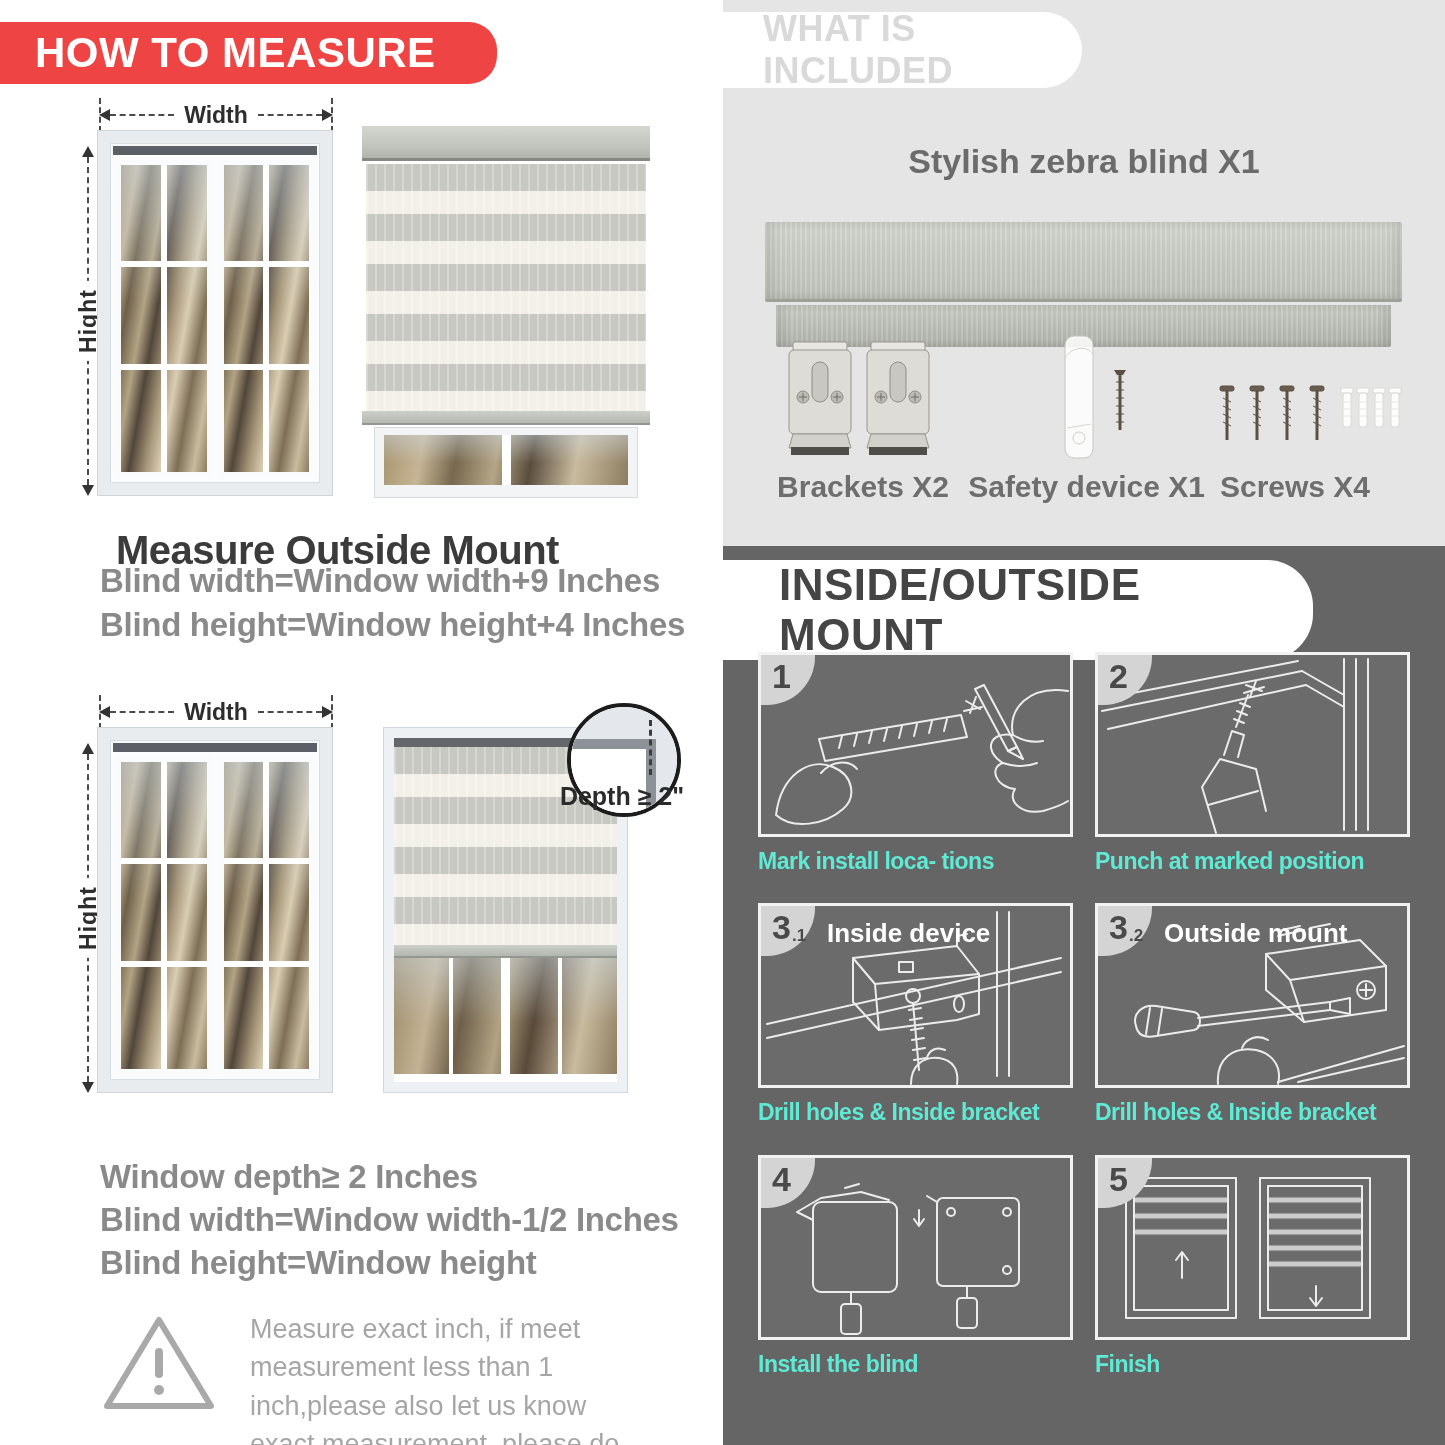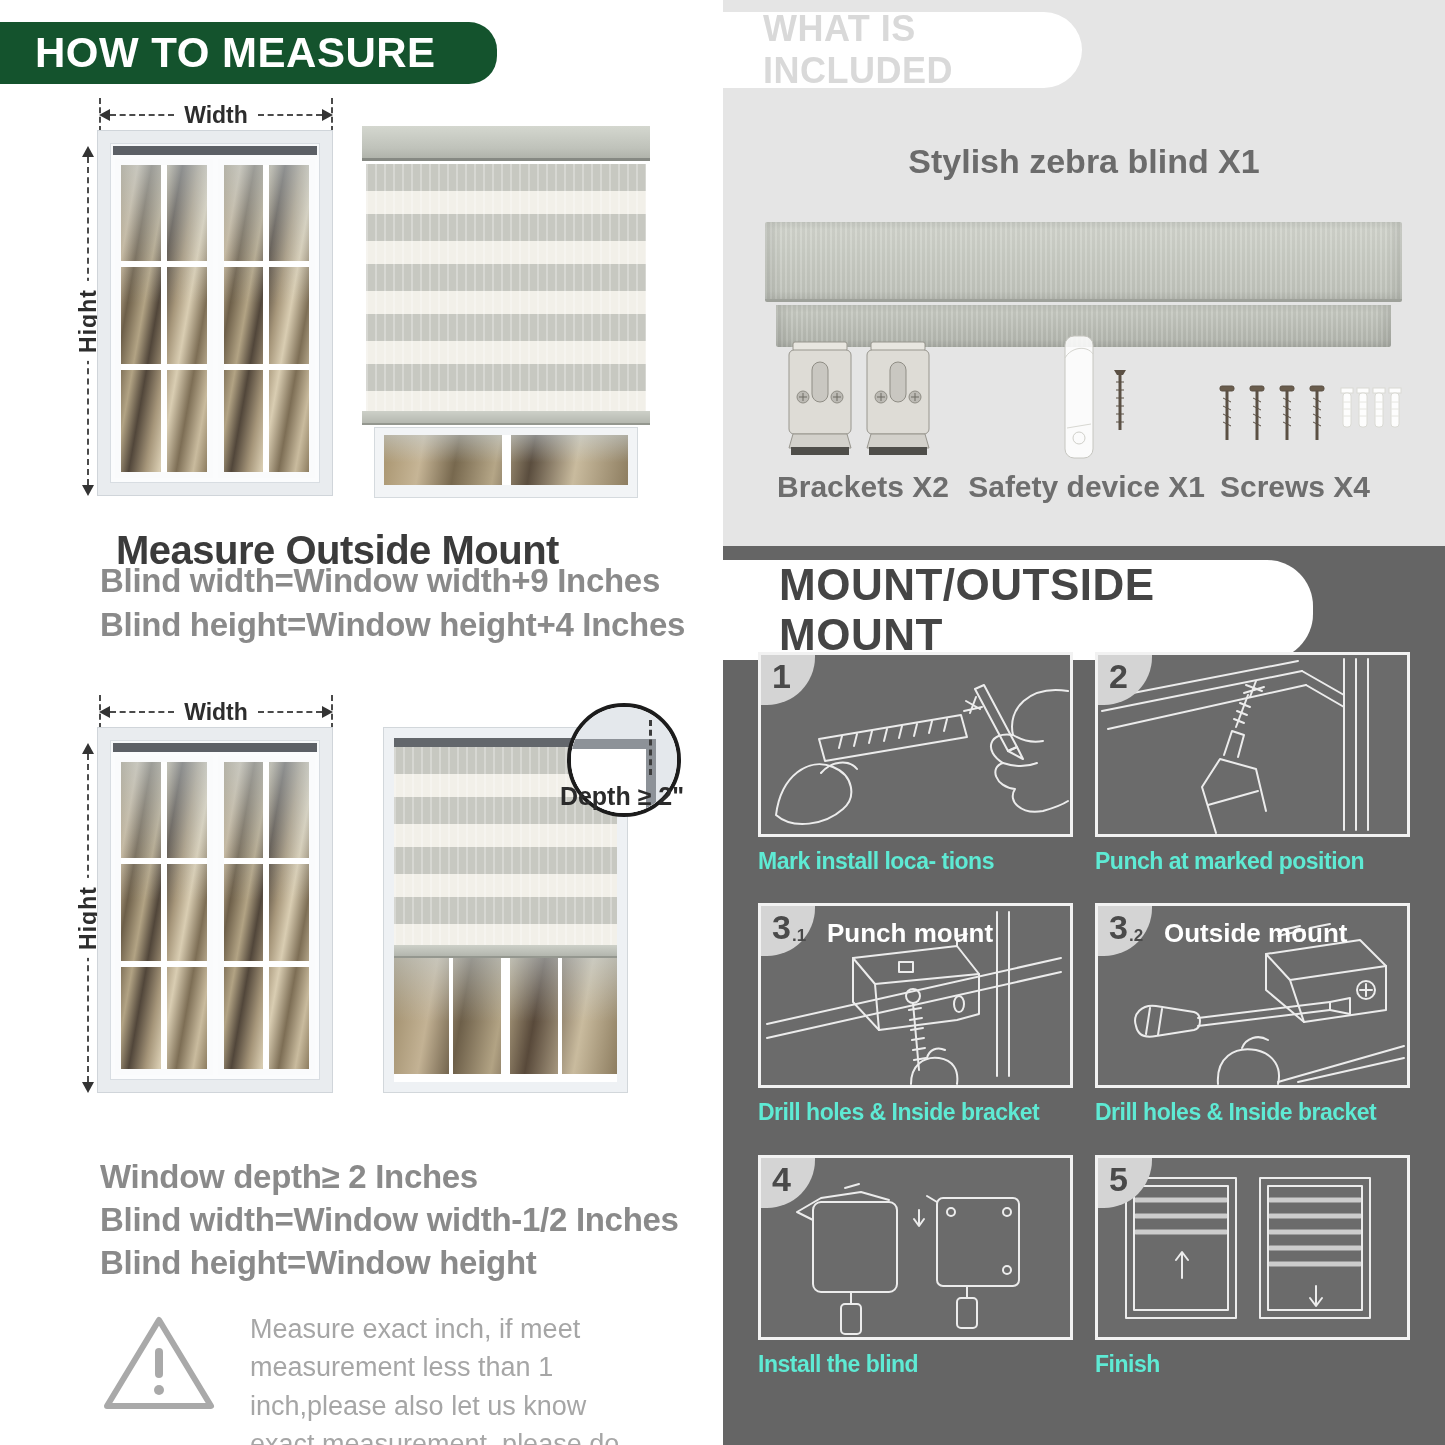--- a/index.html
+++ b/index.html
@@ -6,21 +6,21 @@
   * { box-sizing:border-box; }
   .page {
     position:relative; width:1445px; height:1445px; overflow:hidden;
     background:#ffffff;
     font-family:"Liberation Sans", sans-serif;
   }
 
   
   .banner-gray {
     position:absolute; left:0; top:22px; width:497px; height:62px;
-    background:#14532d; border-radius:0 28px 28px 0;
+    background:#ef4444; border-radius:0 28px 28px 0;
     display:flex; align-items:center; padding-left:35px;
     color:#fff; font-weight:700; font-size:42px; letter-spacing:0.5px;
   }
 
   
   .dimw { position:absolute; height:22px; display:flex; align-items:center; color:#2d2d2d; }
   .dimw::before, .dimw::after { content:""; position:absolute; top:-6px; height:34px; border-left:2px dashed #4a4a4a; left:0; }
   .dimw::after { left:auto; right:0; }
   .dimw .ln { flex:1; height:0; border-top:2px dashed #4a4a4a; }
   .dimw .ah { width:0; height:0; border-top:6px solid transparent; border-bottom:6px solid transparent; }
@@ -363,21 +363,21 @@
         </g>
       </svg>
 
       <div class="part-lbl" style="left:35px; width:210px;">Brackets X2</div>
       <div class="part-lbl" style="left:242px; width:240px;text-align:right;">Safety device X1</div>
       <div class="part-lbl" style="left:477px; width:190px;">Screws X4</div>
     </div>
 
     <div class="mount">
       <div class="banner-mount">
-        <span>MOUNT/OUTSIDE MOUNT</span>
+        <span>INSIDE/OUTSIDE MOUNT</span>
       </div>
 
       <div class="panel" style="left:35px; top:106px;">
         <div class="pframe">
           <div class="badge">
             <span class="bn">1</span>
             <span class="bs"></span>
           </div>
           <svg class="ill" width="309" height="179" viewBox="0 0 309 179">
             <path d="M58,84 L200,60 L206,82 L64,106 Z"></path>
@@ -414,21 +414,21 @@
         </div>
         <div class="pcap">Punch at marked position</div>
       </div>
 
       <div class="panel" style="left:35px; top:357px;">
         <div class="pframe">
           <div class="badge">
             <span class="bn">3</span>
             <span class="bs">.1</span>
           </div>
-          <div class="ptitle">Punch mount</div>
+          <div class="ptitle">Inside device</div>
           <svg class="ill" width="309" height="179" viewBox="0 0 309 179">
             <path d="M6,118 L300,52 M6,132 L300,66"></path>
             <path d="M236,6 L236,170 M248,6 L248,170"></path>
             <path d="M92,52 L196,40 L218,68 L218,108 L196,114 L118,124 L92,96 Z"></path>
             <path d="M92,52 L114,78 L218,68 M114,78 L118,124"></path>
             <rect x="138" y="56" width="14" height="10"></rect>
             <path d="M196,40 L196,30 L206,28"></path>
             <ellipse cx="198" cy="98" rx="5" ry="8"></ellipse>
             <circle cx="152" cy="90" r="7"></circle>
             <path d="M152,97 L158,164"></path>

